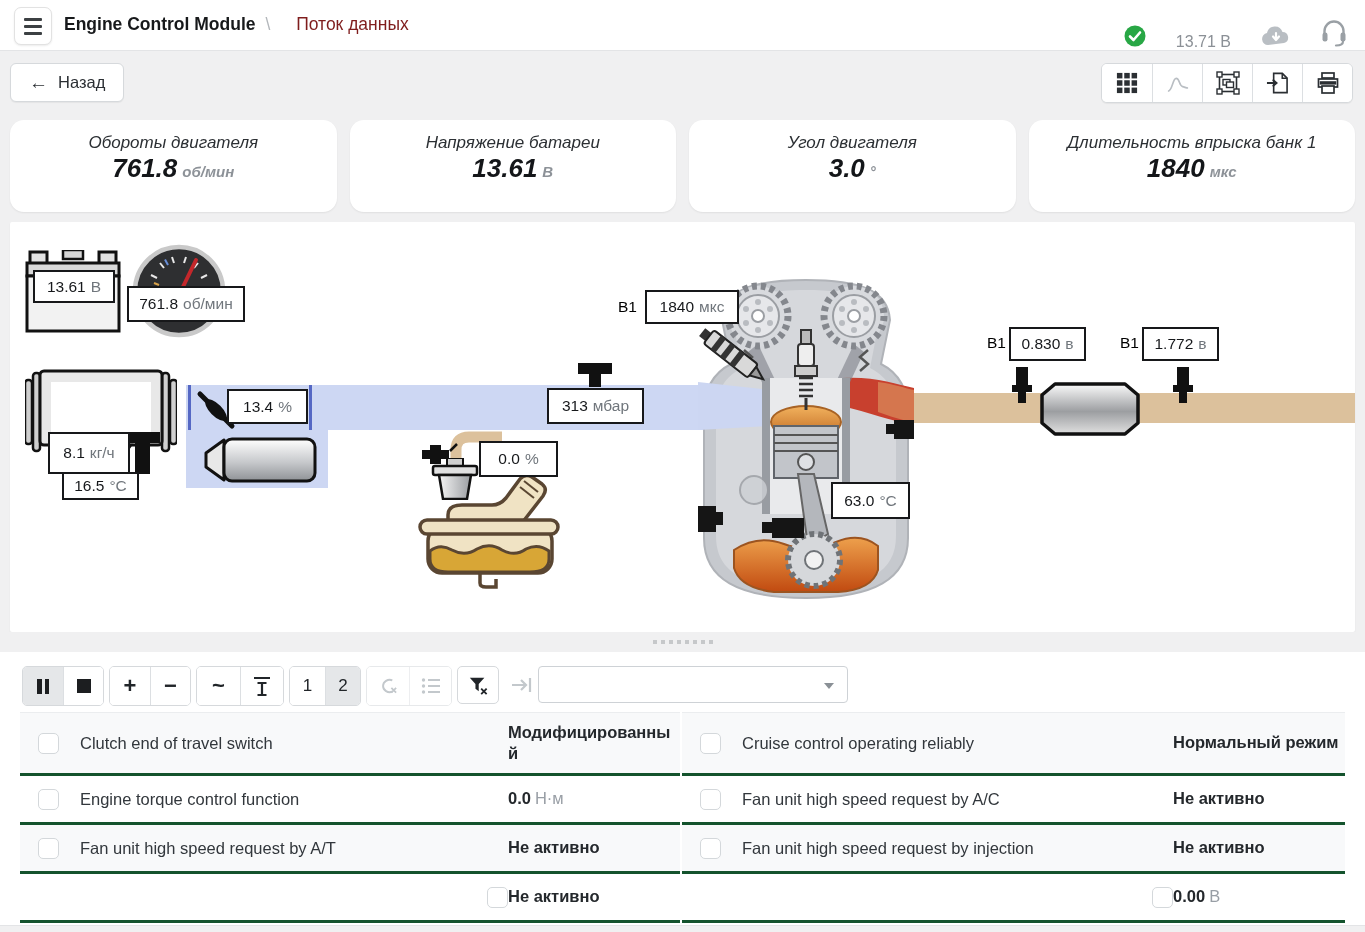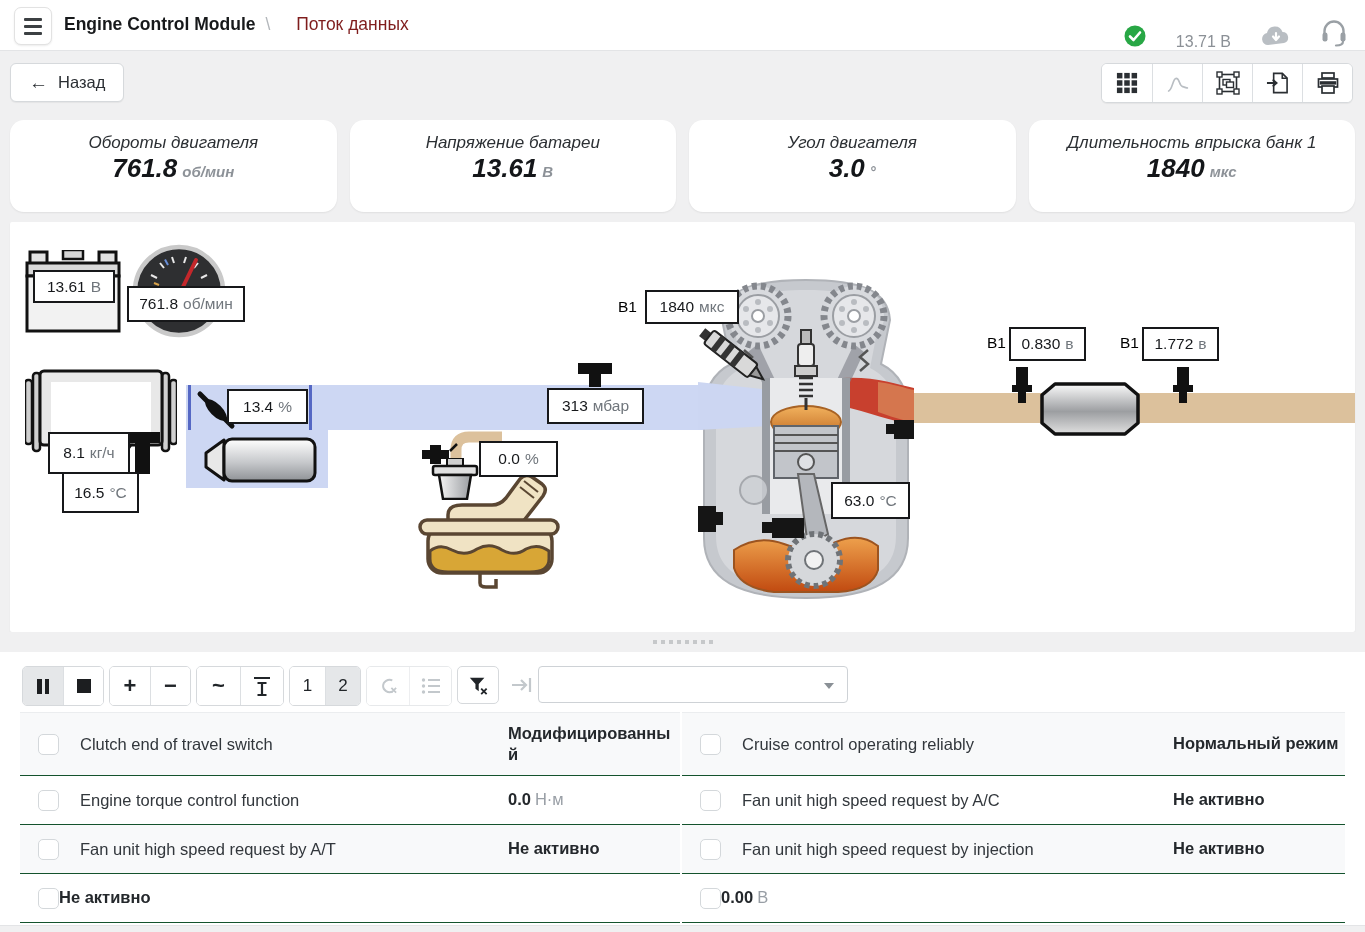--- a/index.html
+++ b/index.html
@@ -59,21 +59,21 @@
   .sq { width:14px; height:14px; background:#1c1e20; display:inline-block; }
   .pm { font-size:22px; font-weight:700; line-height:1; }
   .channel-select { position:absolute; left:538px; top:14px; width:310px; height:37px; background:#fff; border:1px solid #ced2d6; border-radius:4px; cursor:pointer; }
   .channel-select .caret { position:absolute; right:13px; top:16px; width:0; height:0; border-left:5px solid transparent; border-right:5px solid transparent; border-top:6px solid #8a9096; }
   .search-input { position:absolute; right:22px; top:14px; width:306px; height:37px; border:1px solid #d4d8db; border-radius:7px; padding:0 12px; font-size:16.5px; color:#32373c; font-family:"Liberation Sans",sans-serif; outline:none; }
   .search-input::placeholder { color:#9aa0a6; }
 
   
   .tableL { position:absolute; left:20px; top:60px; width:660px; }
   .tableR { position:absolute; left:682px; top:60px; width:663px; }
-  .trow { display:flex; align-items:center; height:49px; border-bottom:1px solid #14532d; cursor:pointer; }
+  .trow { display:flex; align-items:center; height:49px; border-bottom:3px solid #14532d; cursor:pointer;justify-content:flex-end; }
   .trow.first { height:64px; border-top:1px solid #ebedef; }
   .trow.odd { background:#f8f9fa; }
   .cbox { width:21px; height:21px; border:1.5px solid #d4d8db; border-radius:5px; background:#fff; margin-left:18px; flex:none; }
   .tname { margin-left:21px; font-size:16.5px; color:#32373c; flex:1; }
   .tval { width:172px; flex:none; font-size:16.5px; line-height:1.3; overflow-wrap:anywhere; padding-right:6px; }
   .tval .v { font-weight:700; color:#24282c; }
   .tval .st { font-weight:600; color:#24282c; }
   .tval .u { font-weight:400; color:#989ea5; margin-left:4px; }
   .footstrip { position:absolute; left:0; bottom:0; width:1365px; height:7px; background:#f0f0f1; border-top:1px solid #e3e4e6; }
 </style>
@@ -255,21 +255,21 @@
     <polygon points="46,77 106,77 96,92 56,92" fill="#d9d9d9" stroke="#111" stroke-width="2.5"></polygon>
   </svg>
   <div class="lblbox" style="left:38px; top:162px; width:82px; height:42px;margin-top:48px;">
     <span class="n">8.1</span>
       <span class="u">кг/ч</span>
   </div>
   <svg class="dsvg" style="left:112px; top:210px; z-index:4;" width="40" height="44" viewBox="0 0 40 44">
     <rect x="2" y="0" width="36" height="11" fill="#111"></rect>
       <rect x="13" y="9" width="15" height="33" fill="#111"></rect>
   </svg>
-  <div class="lblbox" style="left:52px; top:250px; width:77px; height:41px;">
+  <div class="lblbox" style="left:52px; top:250px; width:77px; height:28px;">
     <span class="n">16.5</span>
       <span class="u">°C</span>
   </div>
 
   <svg class="dsvg" style="left:182px; top:164px; z-index:4;" width="48" height="48" viewBox="0 0 48 48">
     <line x1="8" y1="8" x2="40" y2="40" stroke="#111" stroke-width="5" stroke-linecap="round"></line>
     <ellipse cx="24" cy="24" rx="14" ry="6" transform="rotate(45 24 24)" fill="#111"></ellipse>
   </svg>
   <div class="lblbox" style="left:217px; top:167px; width:81px; height:35px;">
     <span class="n">13.4</span>

